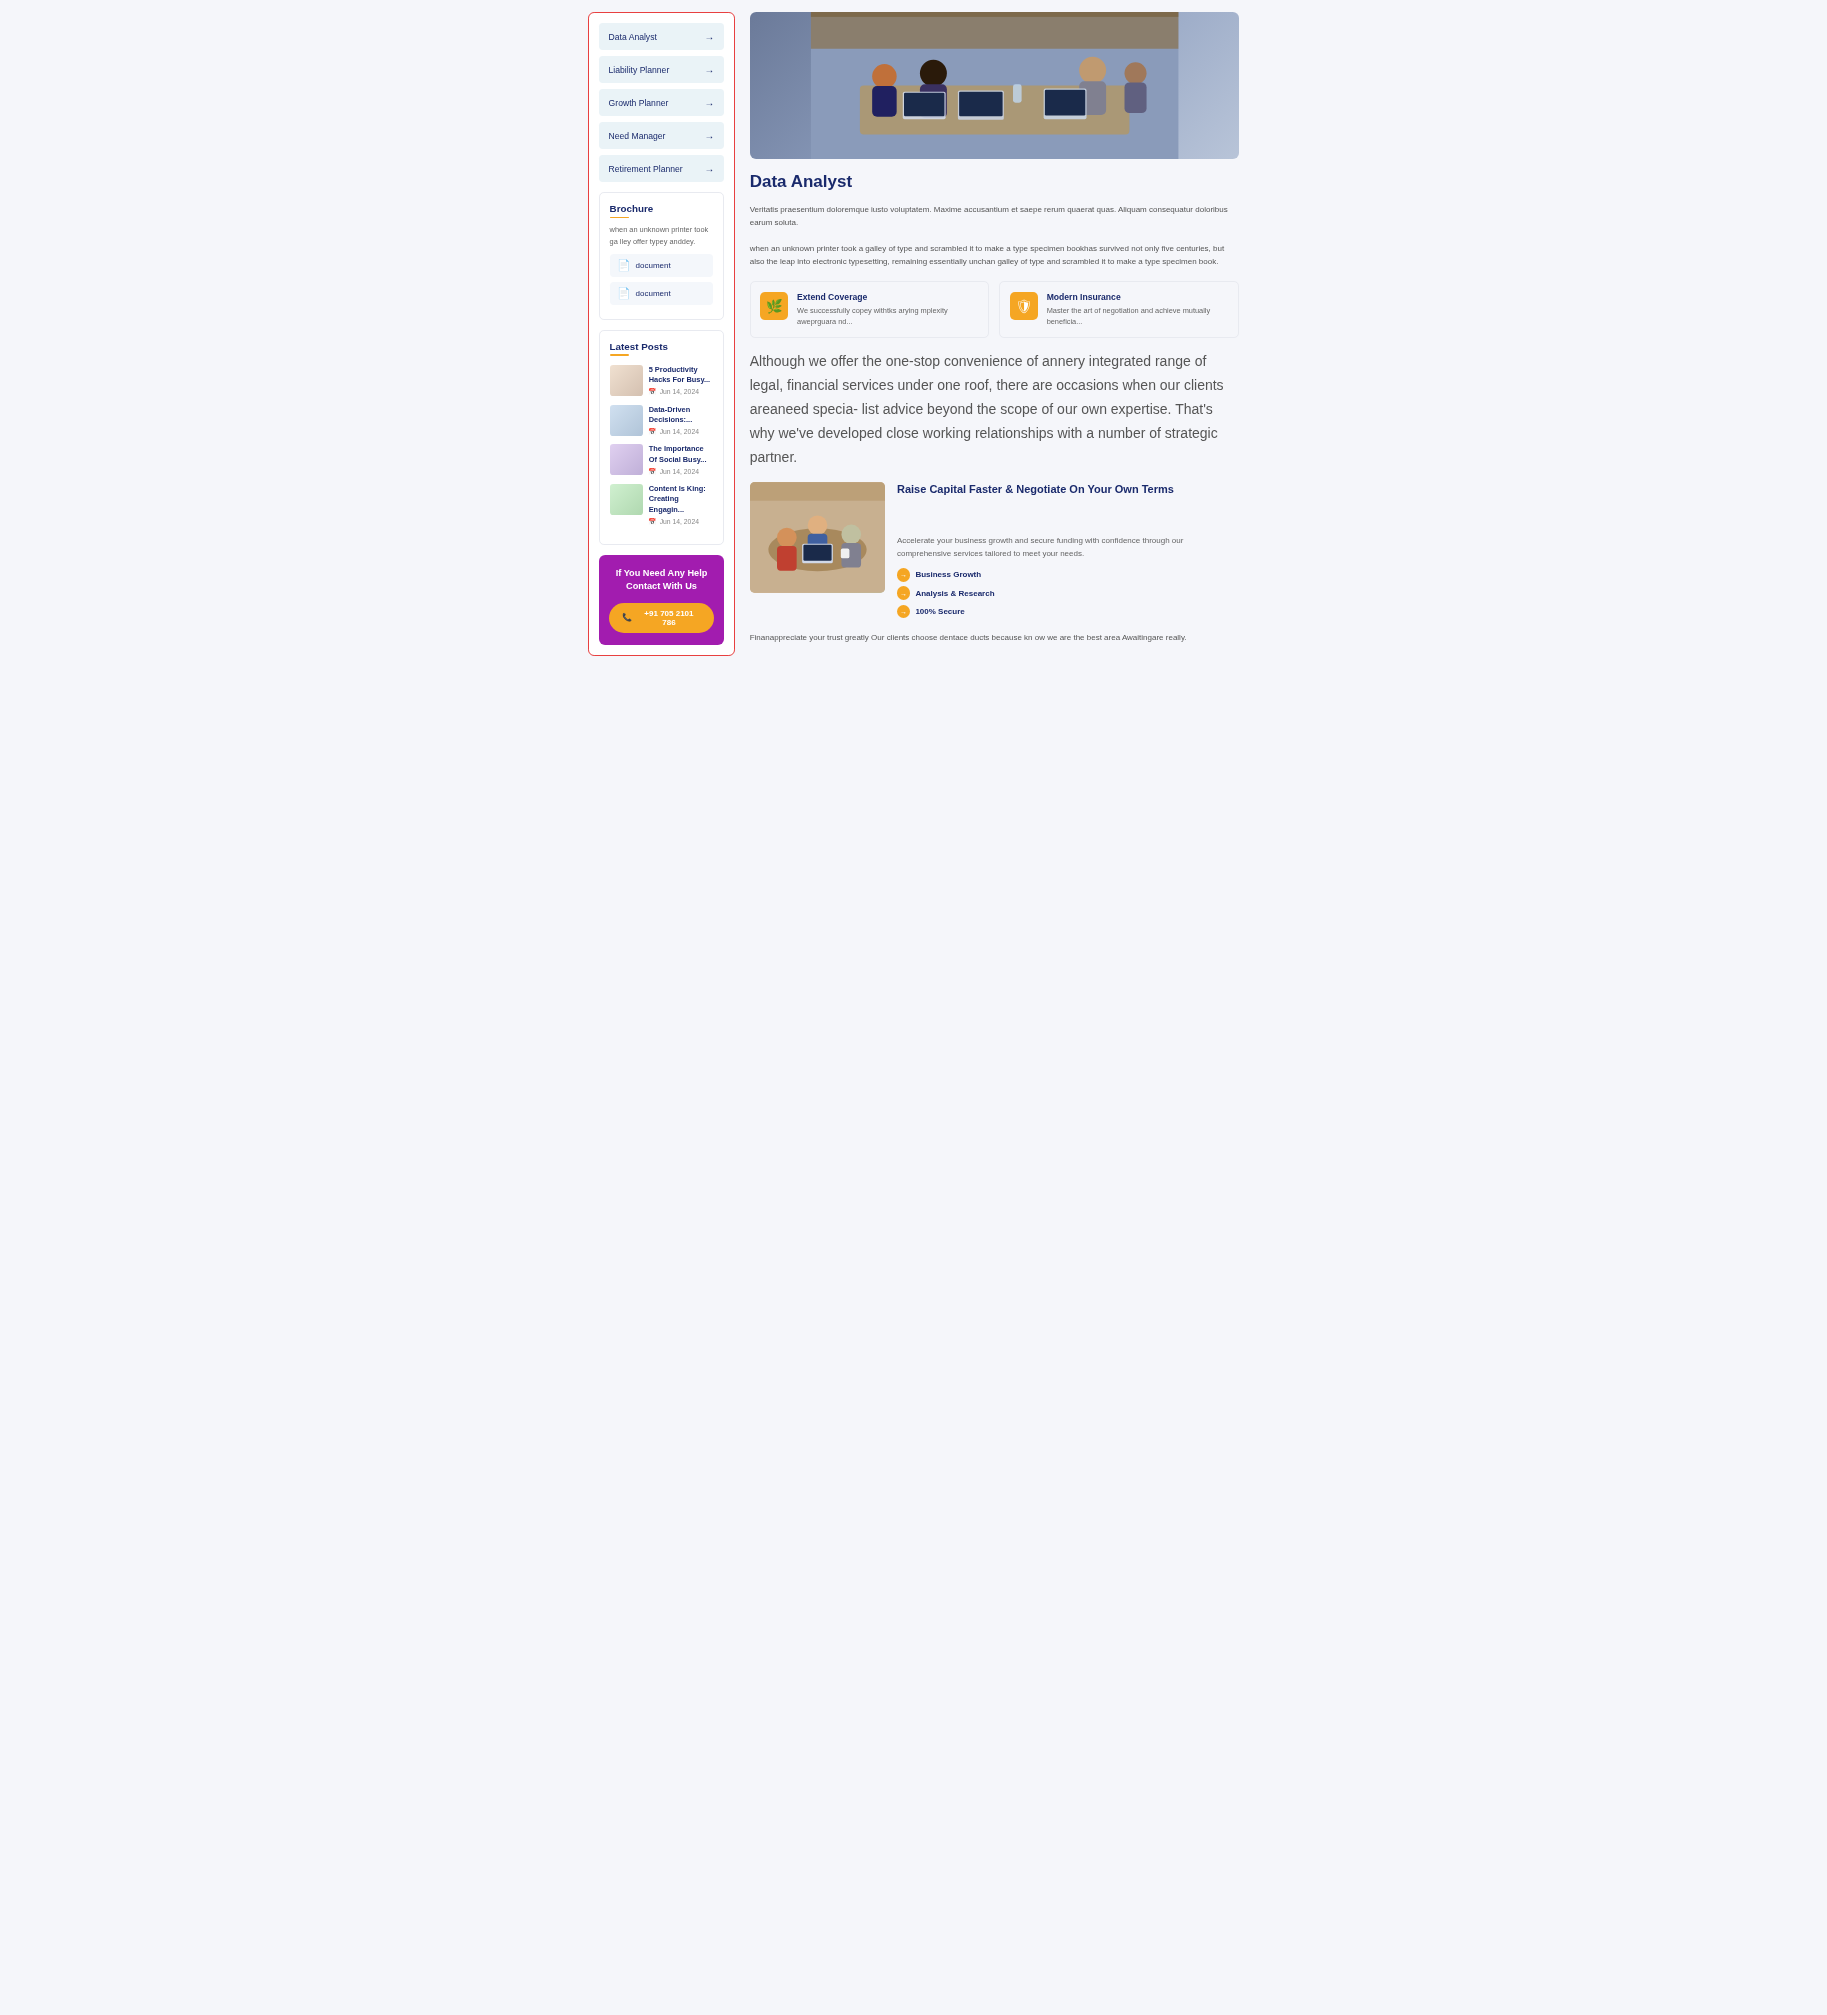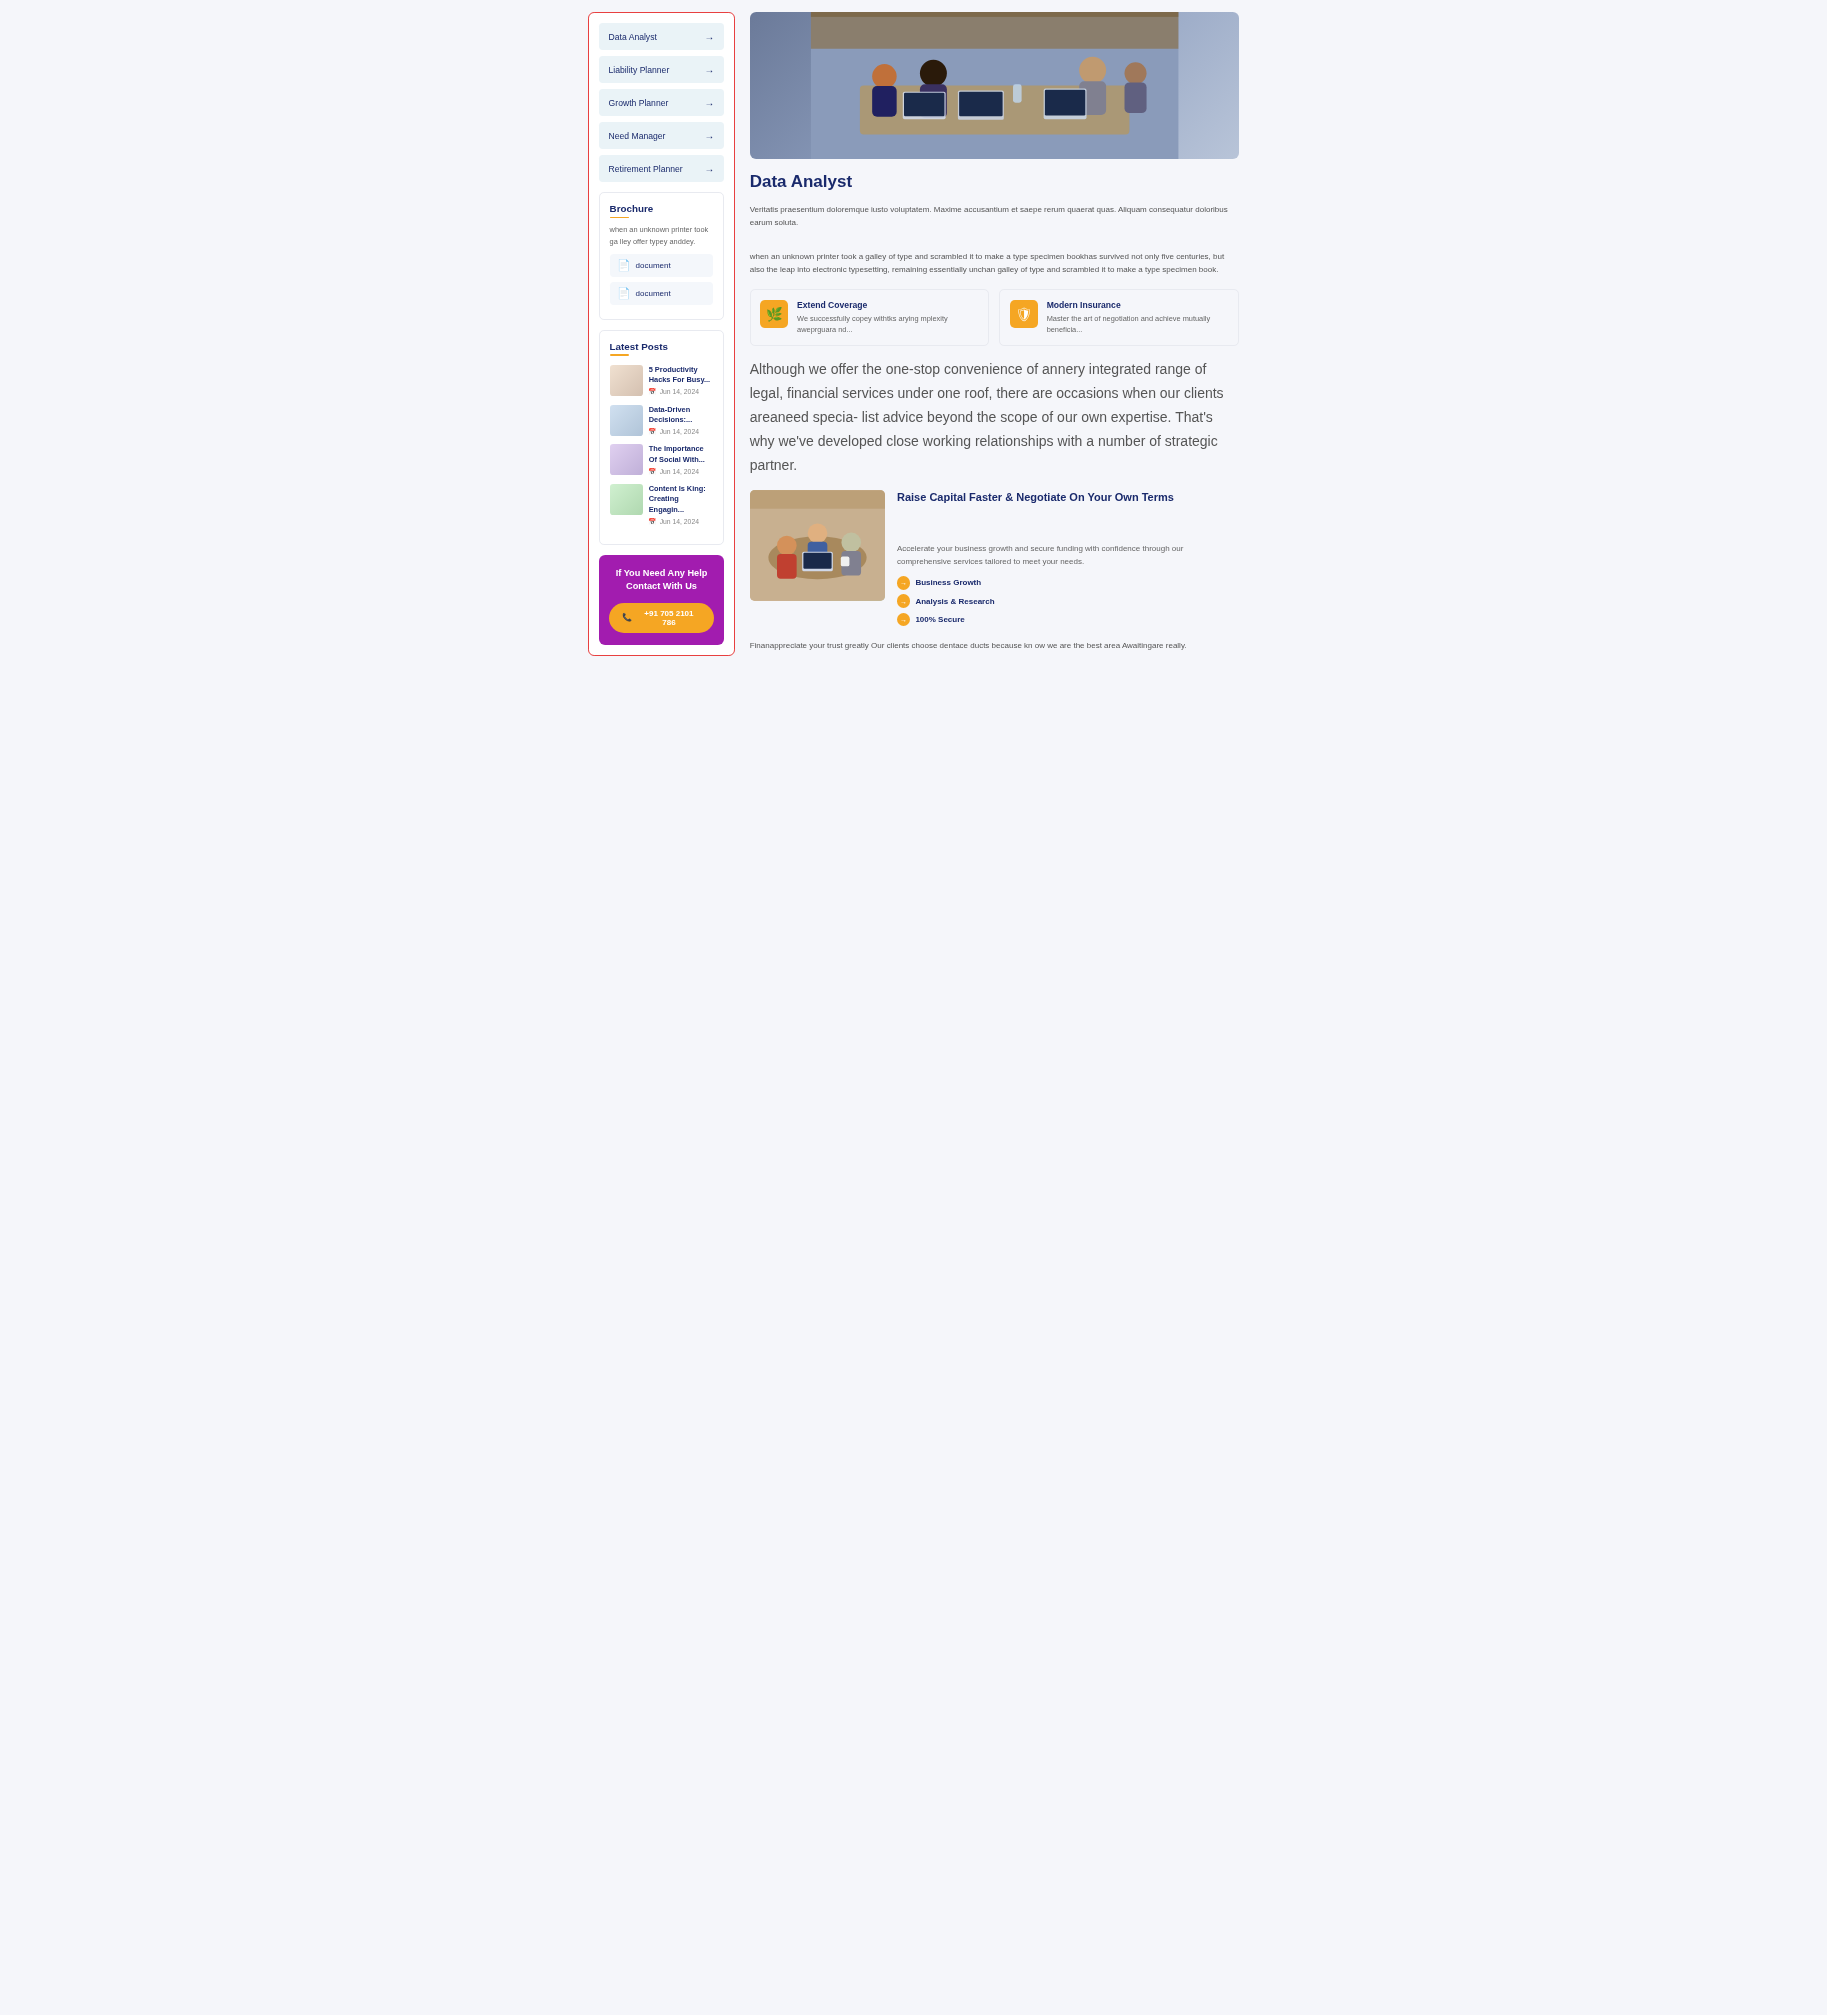--- a/index.html
+++ b/index.html
@@ -212,21 +212,20 @@
     .intro-text {
       font-size: 8px;
       color: #555;
       line-height: 1.6;
     }
 
     .body-text {
       font-size: 8px;
       color: #555;
       line-height: 1.7;
-      margin-top: 8px;
     }
 
     
     .feature-cards {
       display: flex;
       gap: 9.8px;
     }
     .feature-card {
       flex: 1;
       border: 0.6px solid #e8eaf0;
@@ -410,21 +409,21 @@
       <div class="post-title">Data-Driven Decisions:...</div>
       <div class="post-date">
         <span class="calendar-icon">📅</span>
         <span>Jun 14, 2024</span>
       </div>
     </div>
   </div>
           <div class="post-item">
     <div class="post-thumb thumb-3"></div>
     <div class="post-info">
-      <div class="post-title">The Importance Of Social With...</div>
+      <div class="post-title">The Importance Of Social Busy...</div>
       <div class="post-date">
         <span class="calendar-icon">📅</span>
         <span>Jun 14, 2024</span>
       </div>
     </div>
   </div>
           <div class="post-item">
     <div class="post-thumb thumb-4"></div>
     <div class="post-info">
       <div class="post-title">Content Is King: Creating Engagin...</div>

